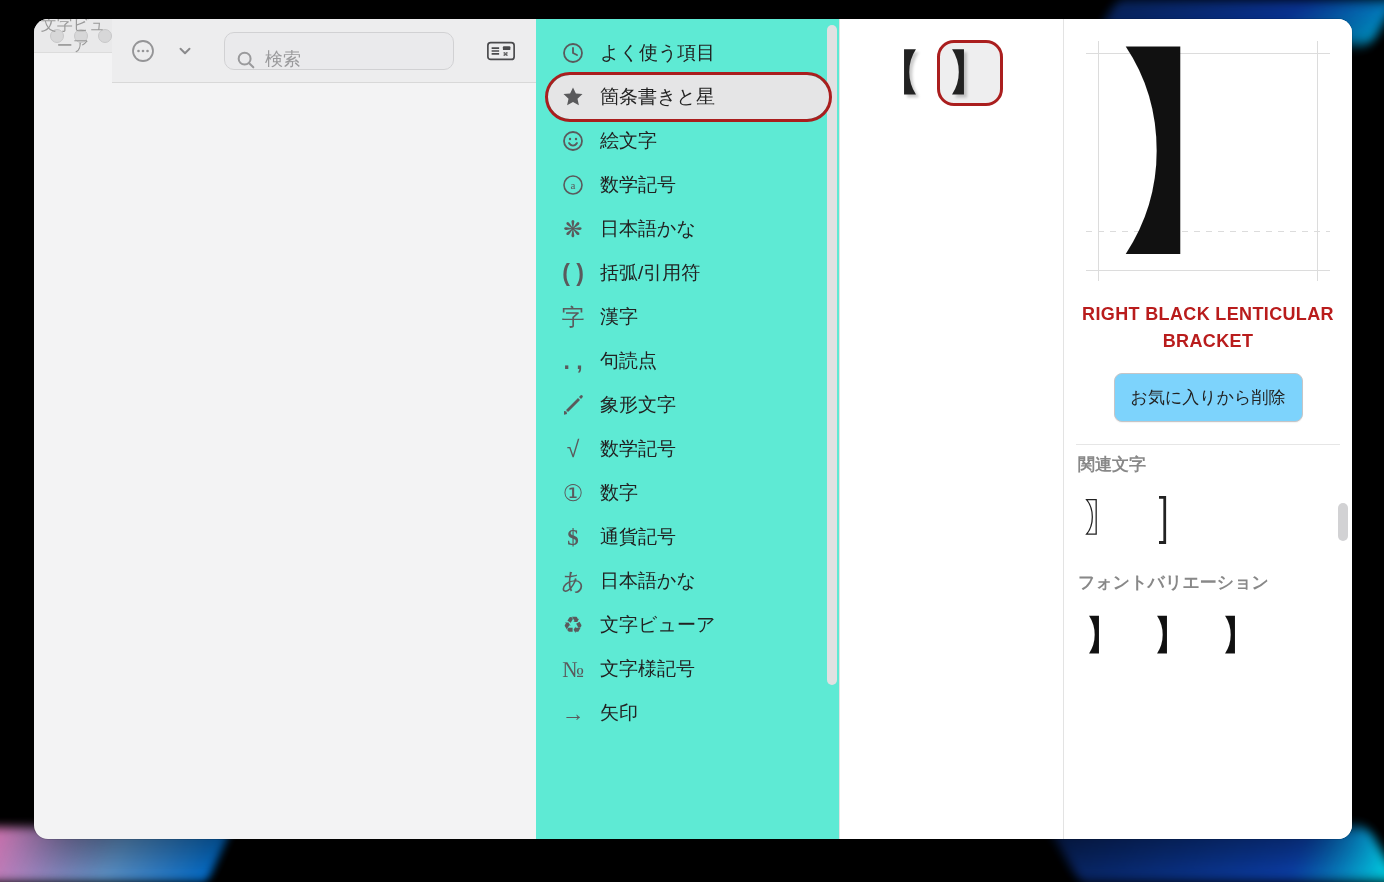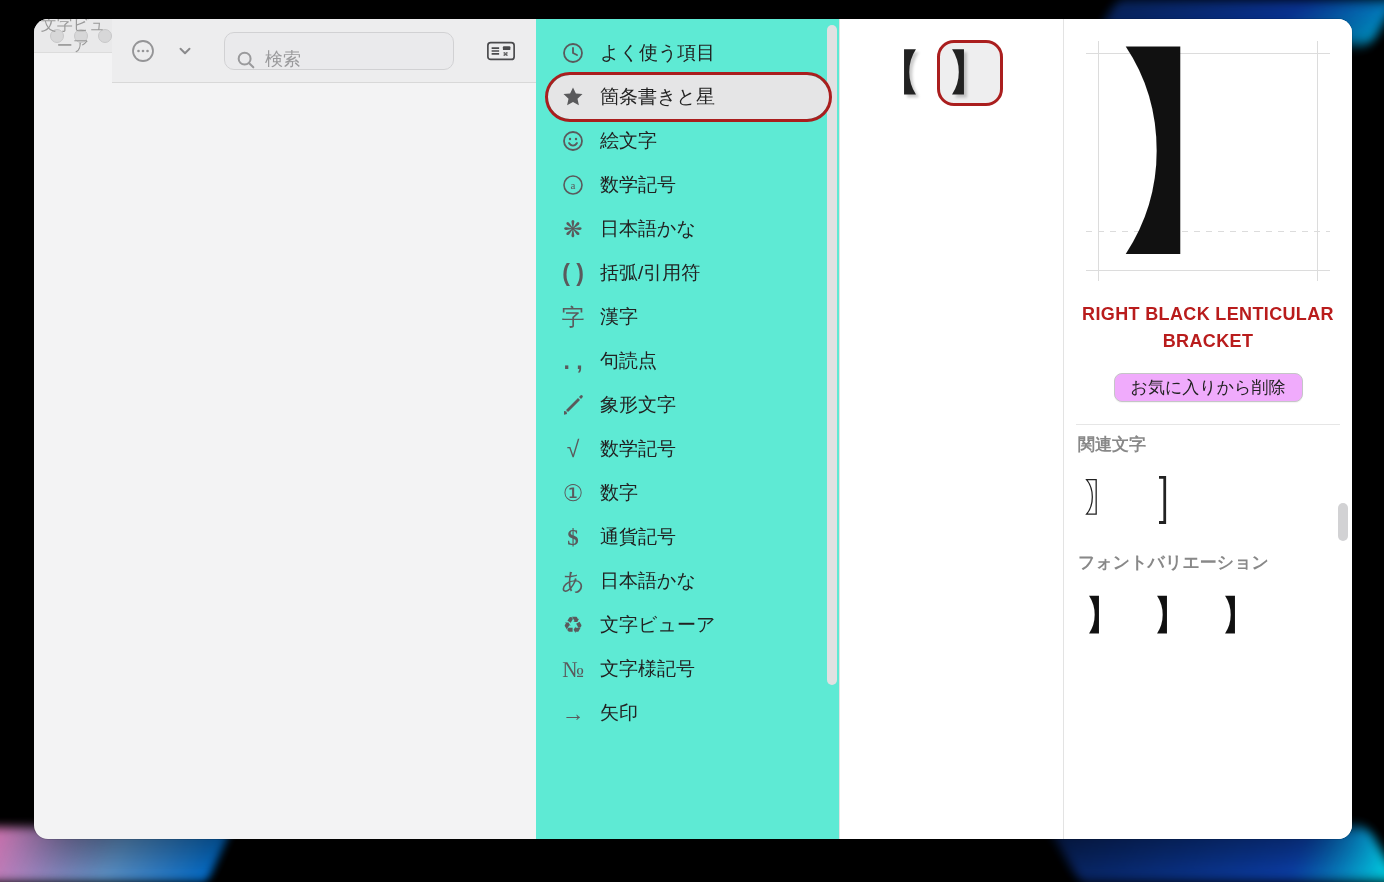--- a/index.html
+++ b/index.html
@@ -160,22 +160,22 @@
     font-family: "Hiragino Mincho ProN", serif;
     transform: translateY(-6px);
   }
   .char-name {
     text-align:center; font-size:18px; color:#b91c1c; font-weight:600;
     line-height:1.5; letter-spacing:.02em;
     margin: 6px 0 18px;
   }
   .action-btn {
     display:block; margin: 0 auto 22px;
-    border:1px solid #c5c5c7; background:#f0abfc;
-    border-radius:8px; padding:2px 16px;
+    border:1px solid #c5c5c7; background:#7dd3fc;
+    border-radius:8px; padding:12px 16px;
     font-size:17px; color:#222;
     box-shadow: 0 1px 1px rgba(0,0,0,.05);
   }
   .insp-section-title {
     font-size:17px; color:#888; font-weight:600;
     padding:8px 0 8px 2px;
     border-top:1px solid #e6e6e6;
   }
   .related-row { display:flex; gap:30px; padding:6px 8px 18px; }
   .related-glyph { font-size:40px; color:#222; font-family:"Hiragino Mincho ProN",serif;}

